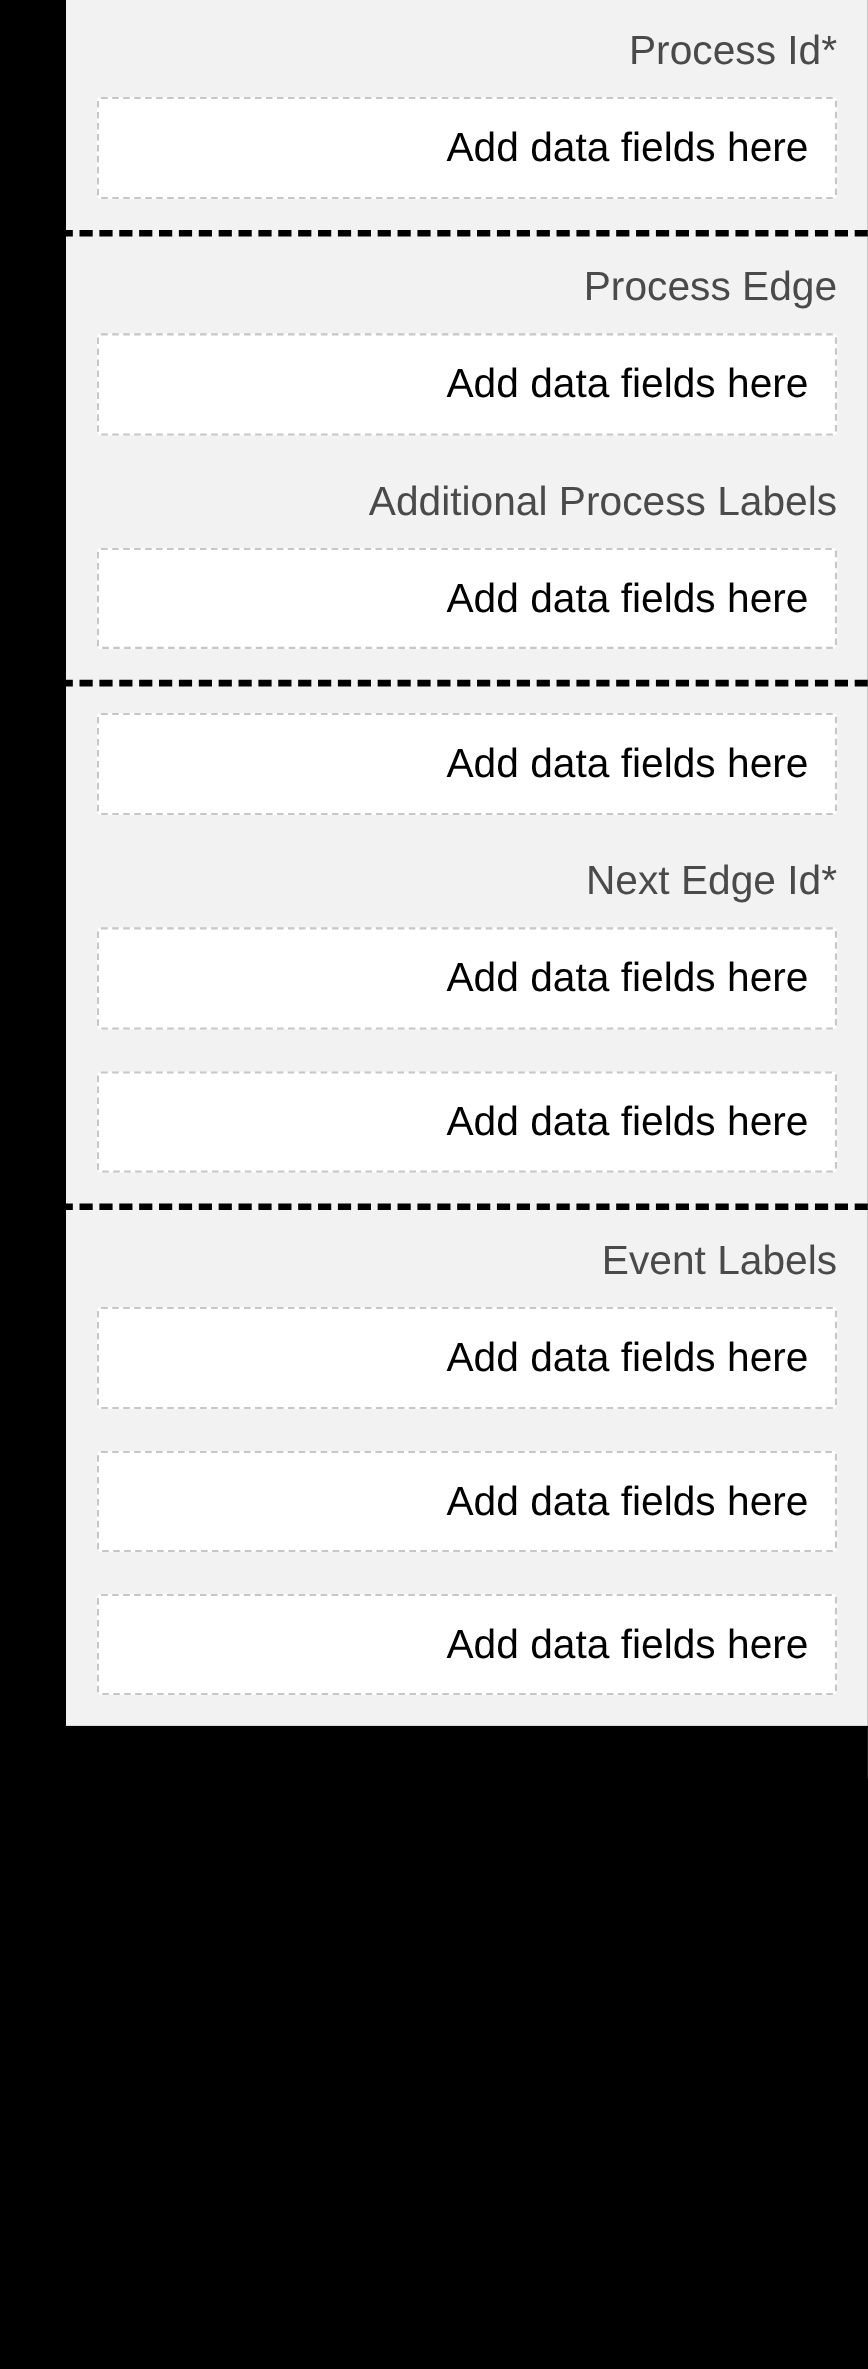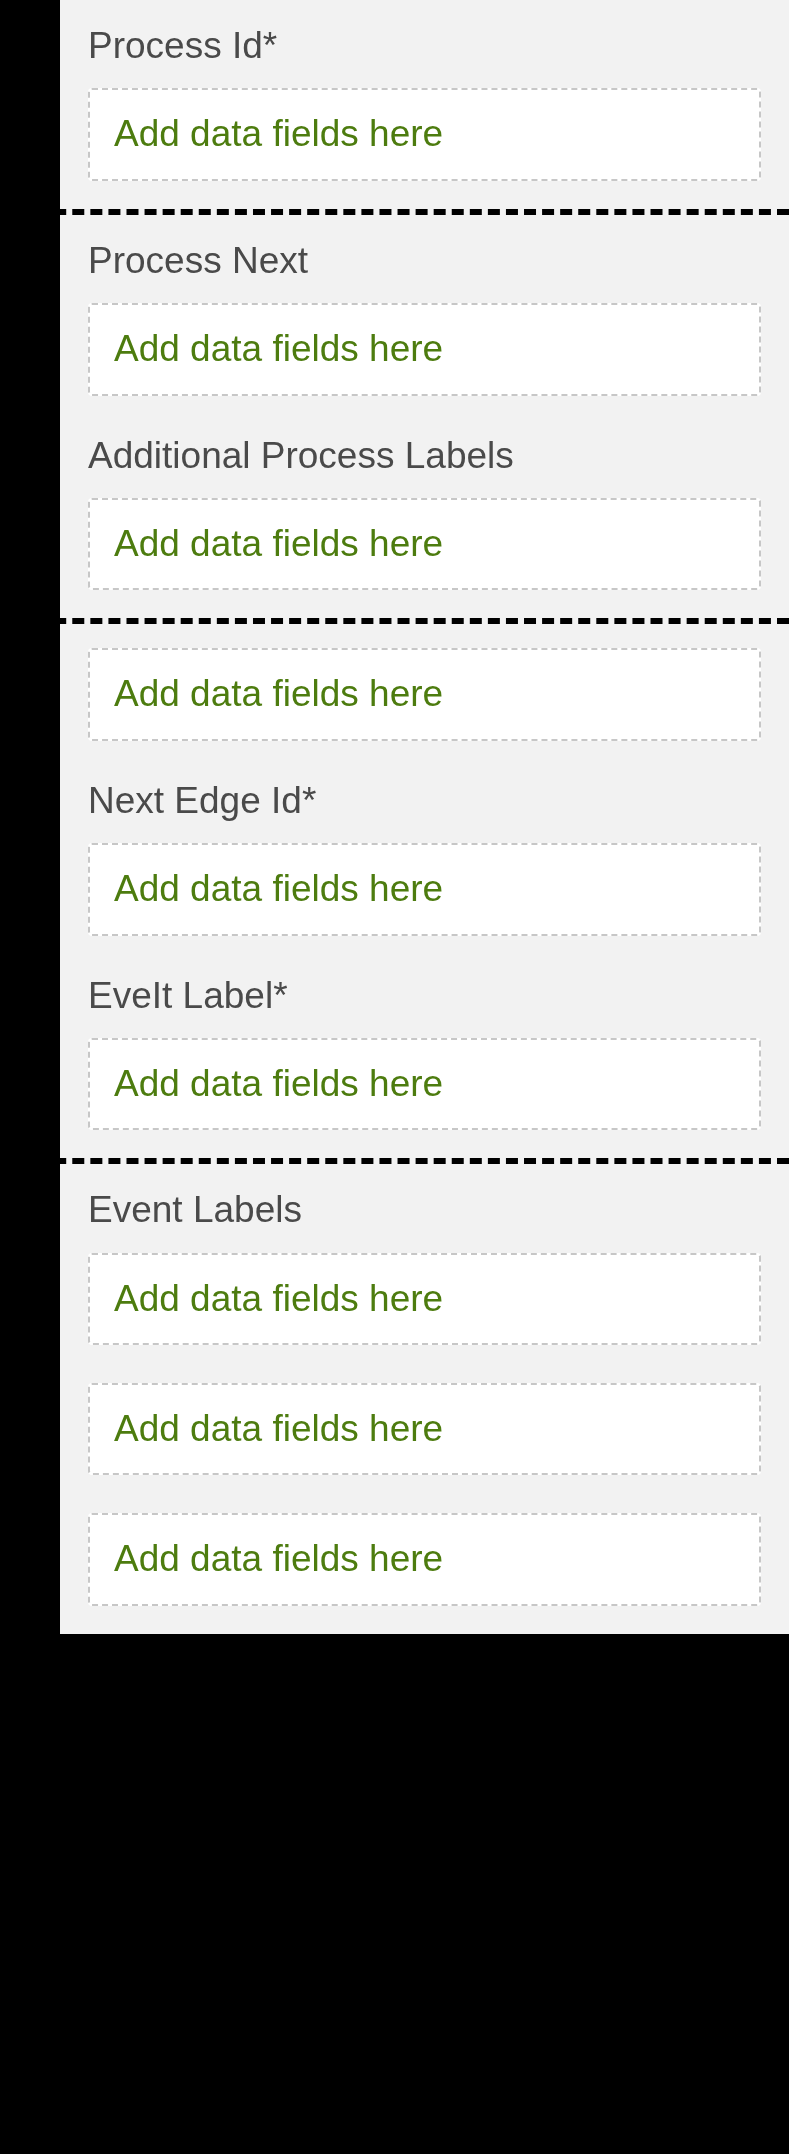--- a/index.html
+++ b/index.html
@@ -12,36 +12,37 @@
     .panel {
       background: #f2f2f2;
       width: 729px;
       margin-left: 60px;
     }
     .section {
       padding: 24px 28px 28px 28px;
     }
     .field-group {
       margin-bottom: 38px;
+      text-align: right;
     }
     .field-group:last-child { margin-bottom: 0; }
     .field-label {
       font-size: 37px;
       color: #4a4a4a;
       font-weight: 400;
       margin-bottom: 20px;
       line-height: 1.2;
     }
     .drop-well {
       background: #fff;
       border: 2px dashed #c7c7c7;
       border-radius: 4px;
       padding: 22px 24px;
       font-size: 37px;
-      color: #4d7c0f;
+      color: #000000;
       line-height: 1.2;
     }
     .divider {
       border: none;
       border-top: 6px dashed #000;
       width: 789px;
       margin-left: -60px;
     }
   </style>
 </head>
@@ -53,41 +54,40 @@
     <div class="field-group">
       <div class="field-label">Process Id*</div>
       <div class="drop-well">Add data fields here</div>
     </div>
   </div>
 
   <hr class="divider">
 
   <div class="section">
     <div class="field-group">
-      <div class="field-label">Process Next</div>
+      <div class="field-label">Process Edge</div>
       <div class="drop-well">Add data fields here</div>
     </div>
     <div class="field-group">
       <div class="field-label">Additional Process Labels</div>
       <div class="drop-well">Add data fields here</div>
     </div>
   </div>
 
   <hr class="divider">
 
   <div class="section">
     <div class="field-group">
       <div class="drop-well">Add data fields here</div>
     </div>
     <div class="field-group">
       <div class="field-label">Next Edge Id*</div>
       <div class="drop-well">Add data fields here</div>
     </div>
     <div class="field-group">
-      <div class="field-label">EveIt Label*</div>
       <div class="drop-well">Add data fields here</div>
     </div>
   </div>
 
   <hr class="divider">
 
   <div class="section">
     <div class="field-group">
       <div class="field-label">Event Labels</div>
       <div class="drop-well">Add data fields here</div>

